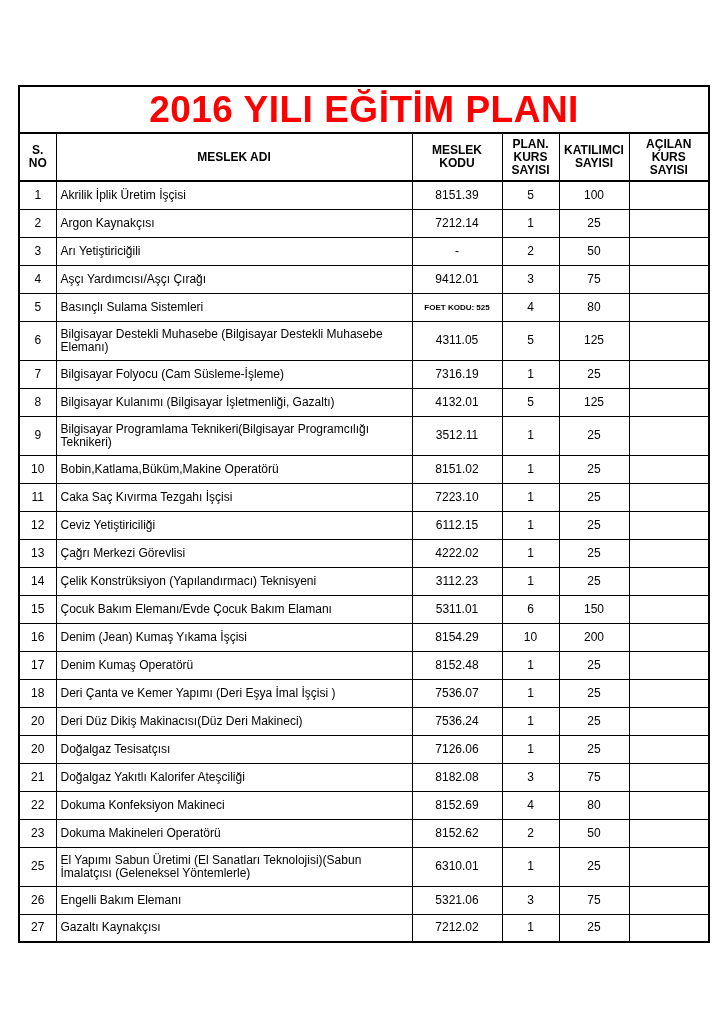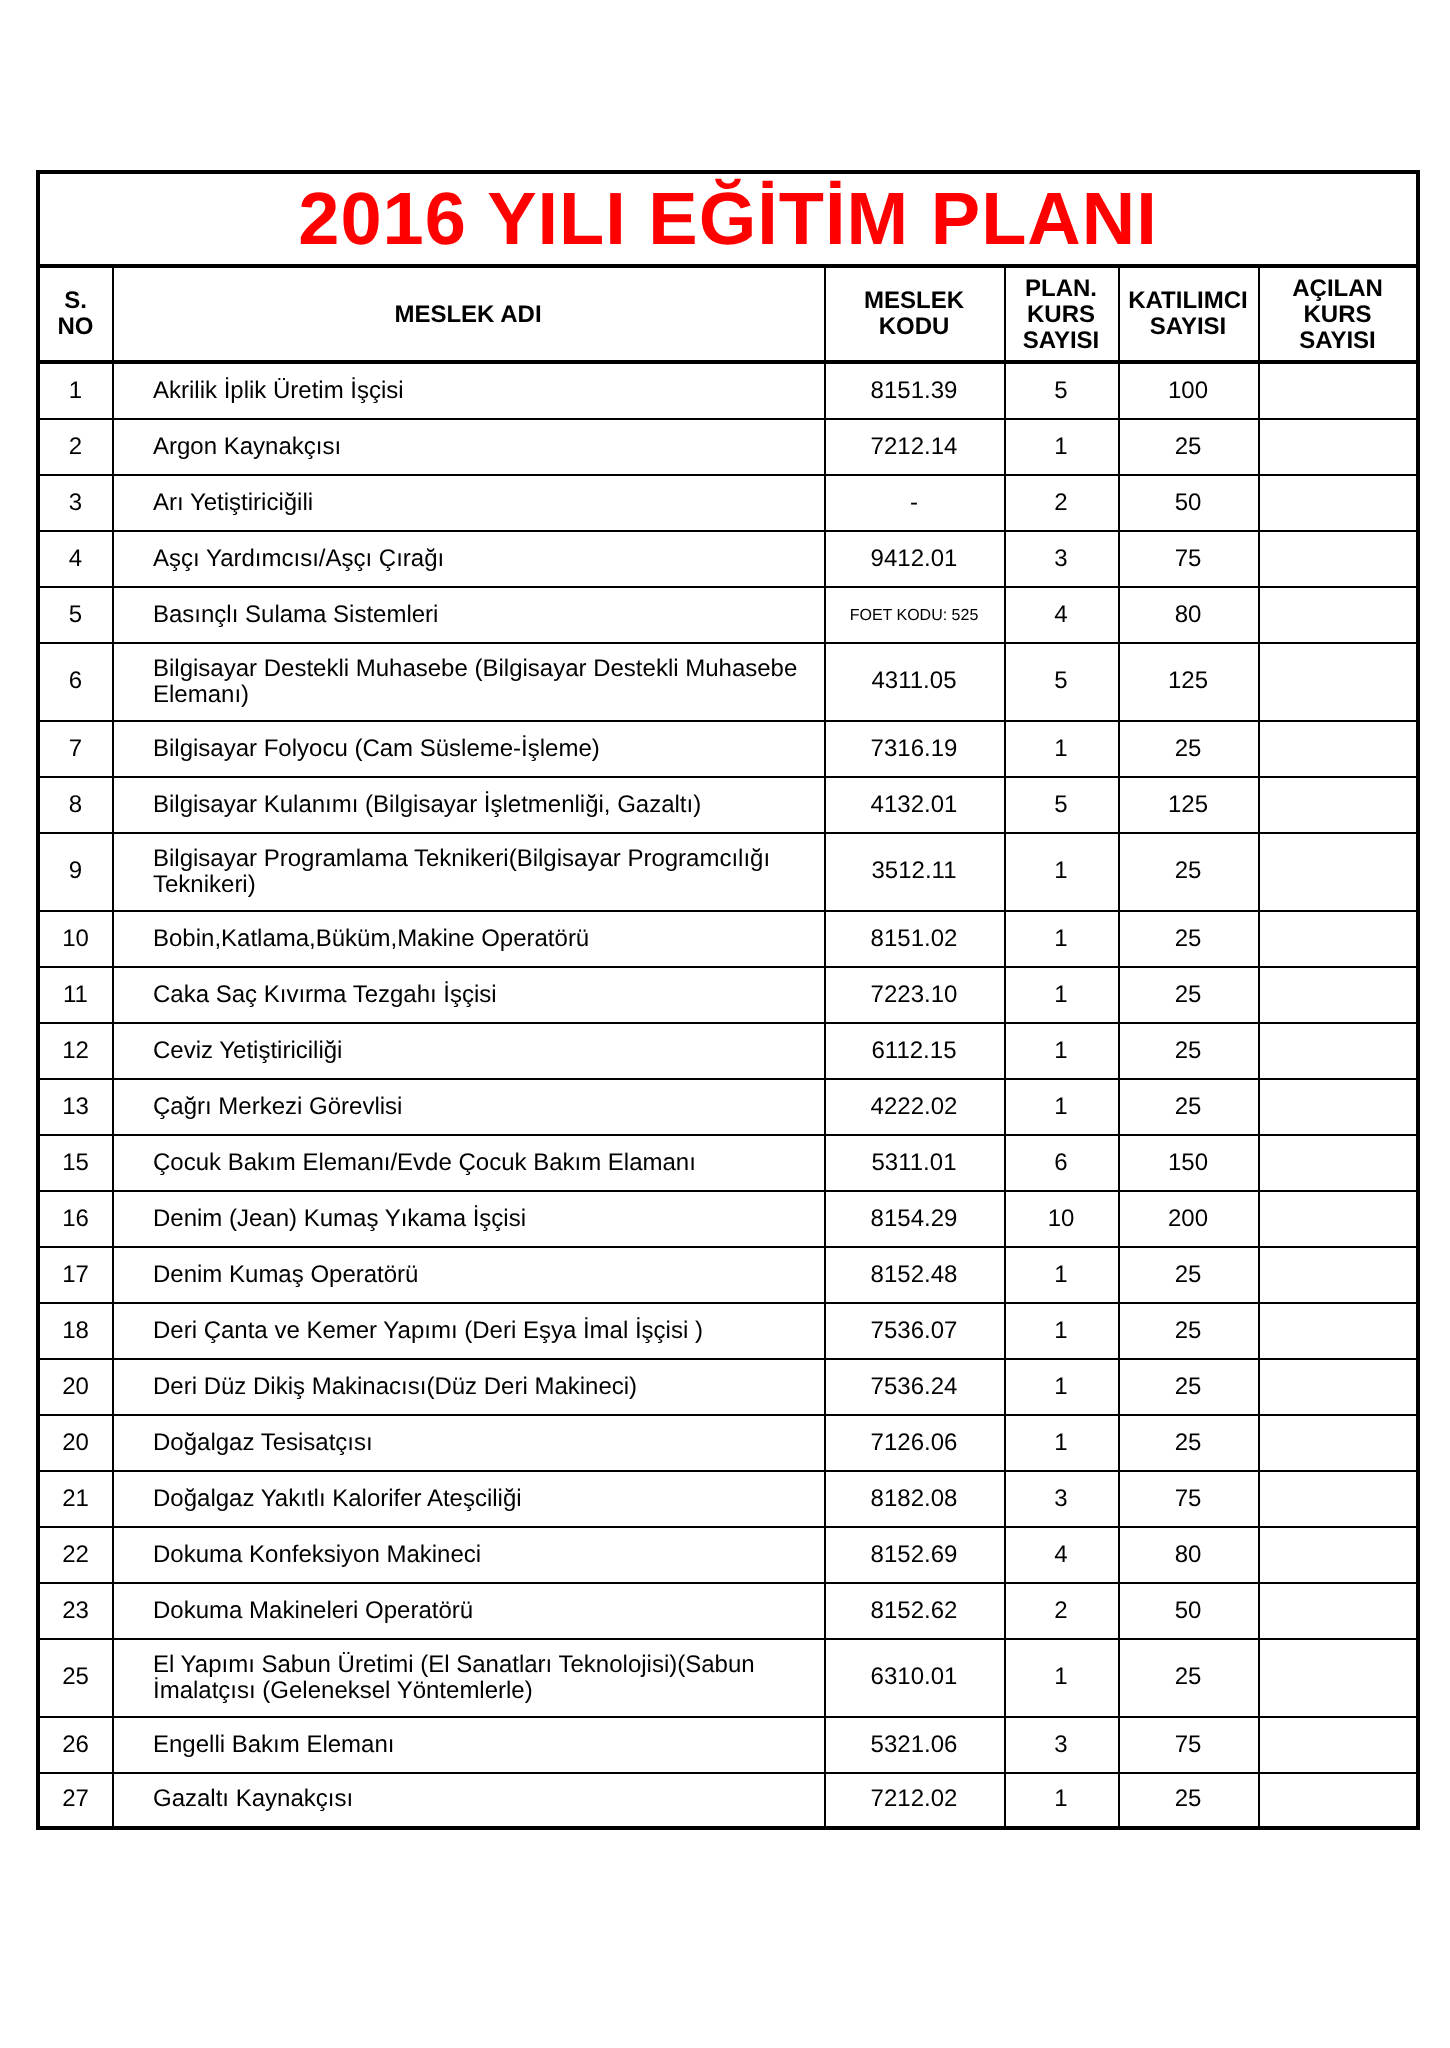--- a/index.html
+++ b/index.html
@@ -46,22 +46,22 @@
   }
   tbody td {
     height: 28px;
     font-size: 12px;
     line-height: 13px;
     vertical-align: middle;
     padding: 1px 2px;
   }
   tr.tall td { height: 39px; }
   td.c-no, td.c-code, td.c-num { text-align: center; }
-  td.c-name { text-align: left; padding-left: 20px; padding-right: 2px; }
-  td.code-note { font-size: 8px; font-weight: normal; letter-spacing: 0; }
+  td.c-name { text-align: left; padding-left: 4px; padding-right: 2px; }
+  td.code-note { font-size: 8px; font-weight: bold; letter-spacing: 0; }
 </style>
 </head>
 <body>
 
 <div class="sheet">
   <table class="plan">
     <colgroup>
       <col style="width:37px">
       <col style="width:356px">
       <col style="width:90px">
@@ -200,20 +200,28 @@
 
   <tr>
     <td class="c-no">13</td>
     <td class="c-name">Çağrı Merkezi Görevlisi</td>
     <td class="c-code">4222.02</td>
     <td class="c-num">1</td>
     <td class="c-num">25</td>
     <td class="c-num"></td>
   </tr>
 
+  <tr>
+    <td class="c-no">14</td>
+    <td class="c-name">Çelik Konstrüksiyon (Yapılandırmacı) Teknisyeni</td>
+    <td class="c-code">3112.23</td>
+    <td class="c-num">1</td>
+    <td class="c-num">25</td>
+    <td class="c-num"></td>
+  </tr>
 
   <tr>
     <td class="c-no">15</td>
     <td class="c-name">Çocuk Bakım Elemanı/Evde Çocuk Bakım Elamanı</td>
     <td class="c-code">5311.01</td>
     <td class="c-num">6</td>
     <td class="c-num">150</td>
     <td class="c-num"></td>
   </tr>
 

